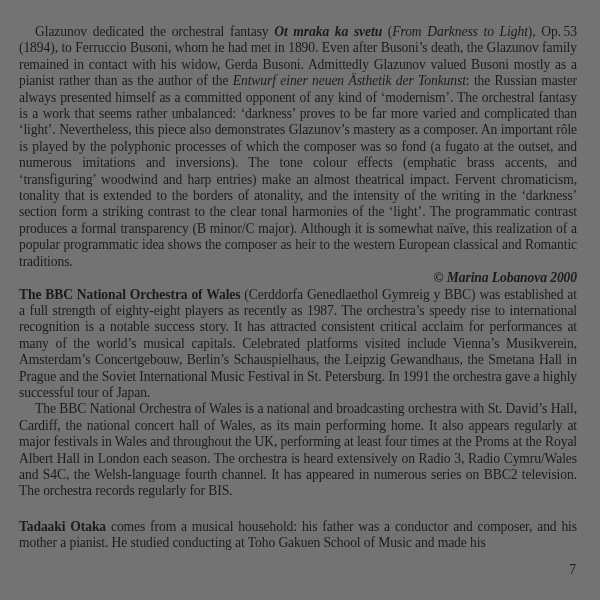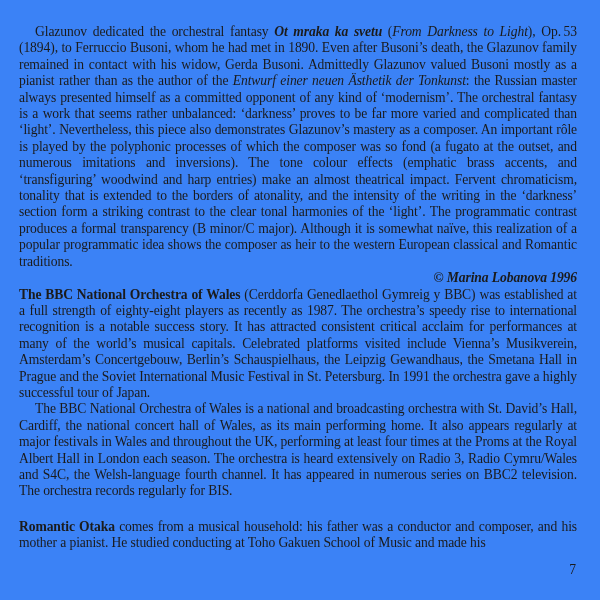--- a/index.html
+++ b/index.html
@@ -42,22 +42,22 @@
     position: absolute;
     top: 562px;
     right: 24px;
     font-size: 13.6px;
     line-height: 16.4px;
   }
 </style>
 </head>
 <body>
 
-<div class="page" style="background: #3b82f6; color: rgb(27, 27, 27);">
+<div class="page" style="background: #737373; color: rgb(27, 27, 27);">
   <div class="content">
       <p class="indent"><span class="seg-normal">Glazunov dedicated the orchestral fantasy </span><span class="seg-bold-italic">Ot mraka ka svetu</span><span class="seg-normal"> (</span><span class="seg-italic">From Darkness to Light</span><span class="seg-normal">), Op. 53 (1894), to Ferruccio Busoni, whom he had met in 1890. Even after Busoni’s death, the Glazunov family remained in contact with his widow, Gerda Busoni. Admittedly Glazunov valued Busoni mostly as a pianist rather than as the author of the </span><span class="seg-italic">Entwurf einer neuen Ästhetik der Tonkunst</span><span class="seg-normal">: the Russian master always presented himself as a committed opponent of any kind of ‘modernism’. The orchestral fantasy is a work that seems rather unbalanced: ‘darkness’ proves to be far more varied and complicated than ‘light’. Nevertheless, this piece also demonstrates Glazunov’s mastery as a composer. An important rôle is played by the polyphonic processes of which the composer was so fond (a fugato at the outset, and numerous imitations and inversions). The tone colour effects (emphatic brass accents, and ‘transfiguring’ woodwind and harp entries) make an almost theatrical impact. Fervent chromaticism, tonality that is extended to the borders of atonality, and the intensity of the writing in the ‘darkness’ section form a striking contrast to the clear tonal harmonies of the ‘light’. The programmatic contrast produces a formal transparency (B minor/C major). Although it is somewhat naïve, this realization of a popular programmatic idea shows the composer as heir to the western European classical and Romantic traditions.</span></p>
-      <p class="right"><span class="seg-bold-italic">© Marina Lobanova 1996</span></p>
+      <p class="right"><span class="seg-bold-italic">© Marina Lobanova 2000</span></p>
       <p class="gap-sm"><span class="seg-bold">The BBC National Orchestra of Wales</span><span class="seg-normal"> (Cerddorfa Genedlaethol Gymreig y BBC) was estab­lished at a full strength of eighty-eight players as recently as 1987. The orchestra’s speedy rise to international recognition is a notable success story. It has attracted consistent critical acclaim for performances at many of the world’s musical capitals. Celebrated platforms visited include Vienna’s Musikverein, Amsterdam’s Concertgebouw, Berlin’s Schauspielhaus, the Leipzig Ge­wandhaus, the Smetana Hall in Prague and the Soviet International Music Festival in St. Peters­burg. In 1991 the orchestra gave a highly successful tour of Japan.</span></p>
       <p class="indent"><span class="seg-normal">The BBC National Orchestra of Wales is a national and broadcasting orchestra with St. David’s Hall, Cardiff, the national concert hall of Wales, as its main performing home. It also appears regularly at major festivals in Wales and throughout the UK, performing at least four times at the Proms at the Royal Albert Hall in London each season. The orchestra is heard extensively on Radio 3, Radio Cymru/Wales and S4C, the Welsh-language fourth channel. It has appeared in numerous series on BBC2 television. The orchestra records regularly for BIS.</span></p>
-      <p class="gap-lg"><span class="seg-bold">Romantic Otaka</span><span class="seg-normal"> comes from a musical household: his father was a conductor and composer, and his mother a pianist. He studied conducting at Toho Gakuen School of Music and made his</span></p>
+      <p class="gap-lg"><span class="seg-bold">Tadaaki Otaka</span><span class="seg-normal"> comes from a musical household: his father was a conductor and composer, and his mother a pianist. He studied conducting at Toho Gakuen School of Music and made his</span></p>
     </div>
   <div class="page-number">7</div>
 </div>
 
 </body></html>

